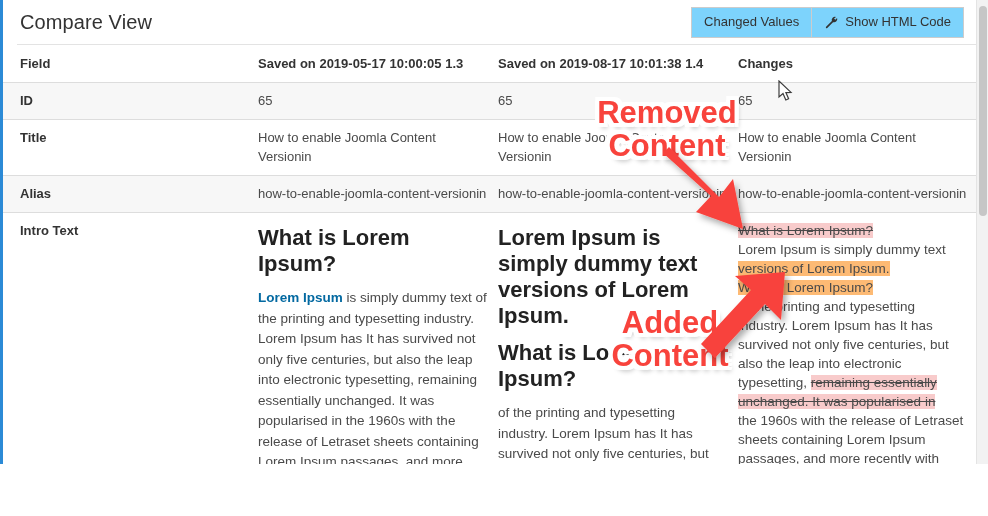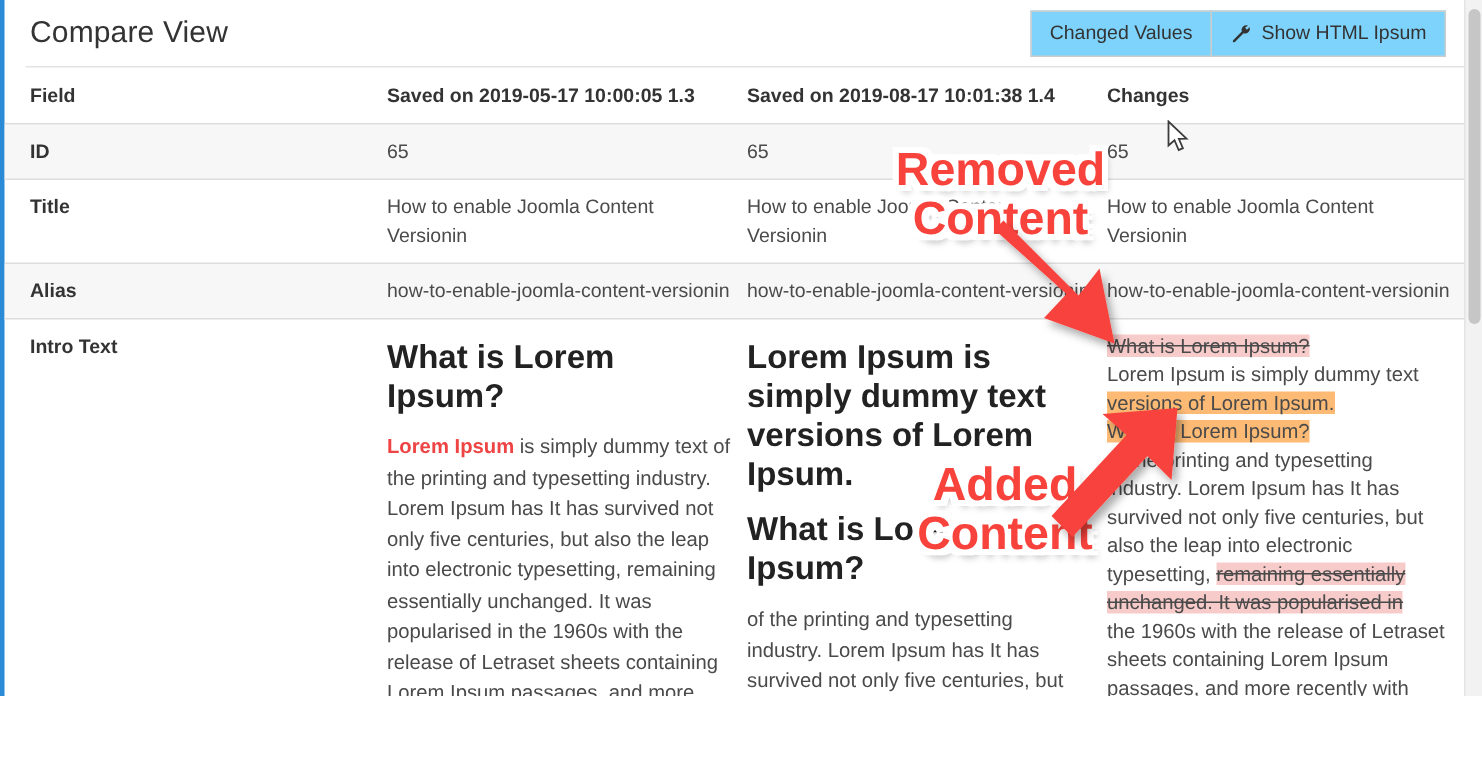--- a/index.html
+++ b/index.html
@@ -106,21 +106,21 @@
     font-weight: bold;
     color: #222;
     margin: 4px 0 11px 0;
   }
   .rich p {
     margin: 0 0 10px 0;
     font-size: 13.5px;
     line-height: 20.5px;
     color: #4a4a4a;
   }
-  .rich p b, .rich p strong { color: #ef4444; }
+  .rich p b, .rich p strong { color: #0369a1; }
 
   
   .diff {
     font-size: 13.5px;
     line-height: 20.5px;
     color: #4a4a4a;
   }
   .diff .del {
     background: #f8cbcb;
     text-decoration: line-through;
@@ -186,21 +186,21 @@
     <div id="btn-group">
       <button class="btn">
         <span>Changed Values</span>
       </button>
       <button class="btn">
         <span class="wrench">
           <svg width="14" height="14" viewBox="0 0 24 24" aria-hidden="true">
             <path d="M20.6 3.4a5.5 5.5 0 0 0-7.1 6.9L3.6 20.2a1.4 1.4 0 0 0 2 2l9.9-9.9a5.5 5.5 0 0 0 6.9-7.1l-3 3-2.2-2.2 3.4-2.6z" fill="#333"></path>
           </svg>
         </span>
-        <span>Show HTML Ipsum</span>
+        <span>Show HTML Code</span>
       </button>
     </div>
   </div>
   <div id="head-rule"></div>
 
   <table id="compare">
     <colgroup>
       <col class="c-field">
         <col class="c-v1">
         <col class="c-v2">

